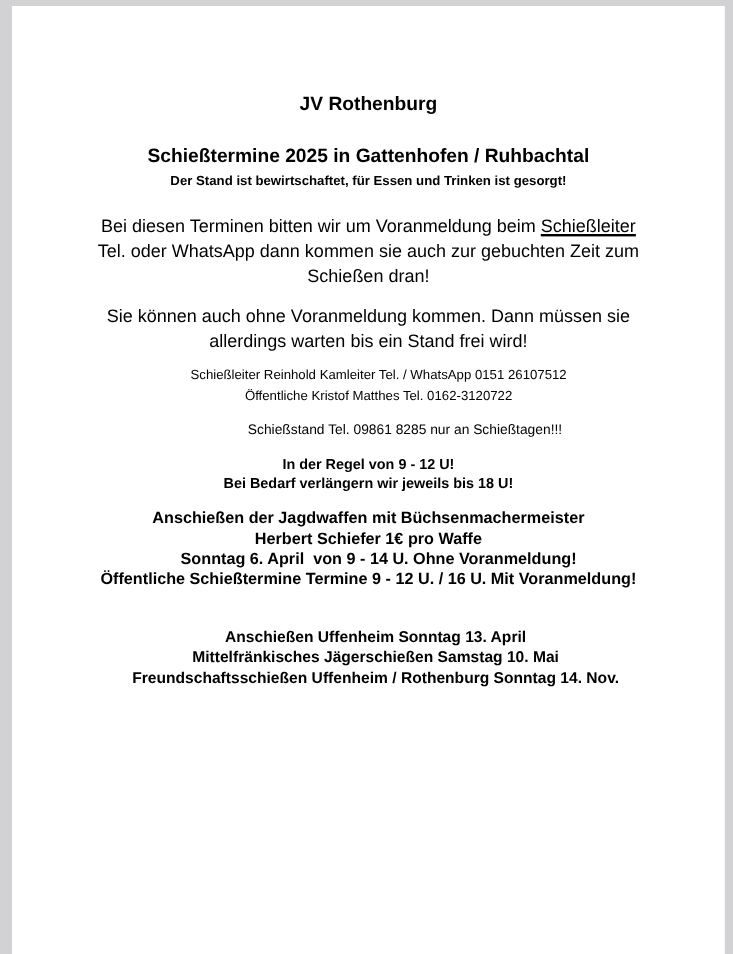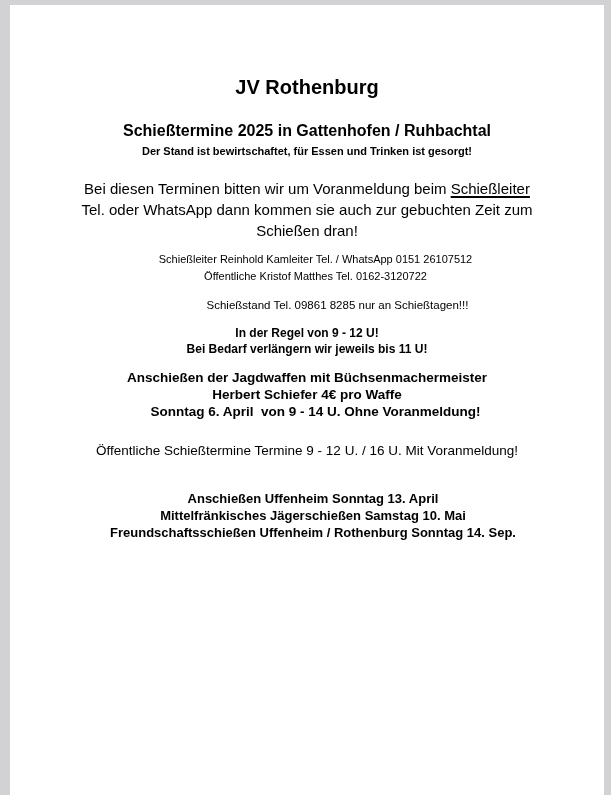--- a/index.html
+++ b/index.html
@@ -27,21 +27,21 @@
   .bold { font-weight: normal; }
   .underline {
     text-decoration: underline;
     text-decoration-thickness: 2px;
     text-underline-offset: 2px;
   }
   .pre { white-space: pre-wrap; padding-left: 17px; }
 
   .doc-title {
     margin-top: 73px;
-    font-size: 20px;
+    font-size: 16px;
     line-height: 19px;
     font-weight: bold;
   }
   .doc-heading {
     margin-top: 24px;
     font-size: 16px;
     line-height: 19px;
     font-weight: bold;
     text-align: center;
   }
@@ -78,24 +78,24 @@
     line-height: 16px;
     font-weight: bold;
   }
   .sighting {
     margin-top: 12px;
     font-size: 13.5px;
     line-height: 17px;
     font-weight: bold;
   }
   .public-heading {
-    margin-top: 22px;
+    margin-top: 0;
     font-size: 13.5px;
     line-height: 17px;
-    font-weight: normal;
+    font-weight: bold;
   }
   .dates {
     margin-top: 19px;
     font-size: 13px;
     line-height: 17.3px;
     font-weight: bold;
   }
   .events {
     margin-top: 31px;
     font-size: 13px;
@@ -113,41 +113,45 @@
 
   <div class="doc-heading">Schießtermine 2025 in Gattenhofen / Ruhbachtal</div>
   <div class="doc-heading-note">Der Stand ist bewirtschaftet, für Essen und Trinken ist gesorgt!</div>
 
   <div class="para-intro">
     <div><span>Bei diesen Terminen bitten wir um Voranmeldung beim </span><span class="bold underline">Schießleiter</span></div>
     <div>Tel. oder WhatsApp dann kommen sie auch zur gebuchten Zeit zum</div>
     <div>Schießen dran!</div>
   </div>
 
+  <div class="para-walkin">
+    <div>Sie können auch ohne Voranmeldung kommen. Dann müssen sie</div>
+    <div>allerdings warten bis ein Stand frei wird!</div>
+  </div>
 
   <div class="contacts">
     <div class="pre"><span class="bold">Schießleiter</span><span> Reinhold Kamleiter Tel. / WhatsApp 0151 26107512</span></div>
     <div class="pre"><span class="bold">Öffentliche</span><span> Kristof Matthes Tel. 0162-3120722</span></div>
   </div>
 
   <div class="range-line pre"><span class="bold">Schießstand</span><span> Tel. 09861 8285 </span><span class="bold">nur an Schießtagen!!!</span></div>
 
   <div class="hours">
     <div>In der Regel von 9 - 12 U!</div>
-    <div>Bei Bedarf verlängern wir jeweils bis 11 U!</div>
+    <div>Bei Bedarf verlängern wir jeweils bis 18 U!</div>
   </div>
 
   <div class="sighting">
     <div>Anschießen der Jagdwaffen mit Büchsenmachermeister</div>
-    <div>Herbert Schiefer 4€ pro Waffe</div>
+    <div>Herbert Schiefer 1€ pro Waffe</div>
     <div class="pre">Sonntag 6. April  von 9 - 14 U. Ohne Voranmeldung!</div>
   </div>
 
   <div class="public-heading">Öffentliche Schießtermine Termine 9 - 12 U. / 16 U. Mit Voranmeldung!</div>
 
 
   <div class="events">
     <div>Anschießen Uffenheim Sonntag 13. April</div>
     <div>Mittelfränkisches Jägerschießen Samstag 10. Mai</div>
-    <div>Freundschaftsschießen Uffenheim / Rothenburg Sonntag 14. Sep.</div>
+    <div>Freundschaftsschießen Uffenheim / Rothenburg Sonntag 14. Nov.</div>
   </div>
 
 </div>
 
 </body></html>

